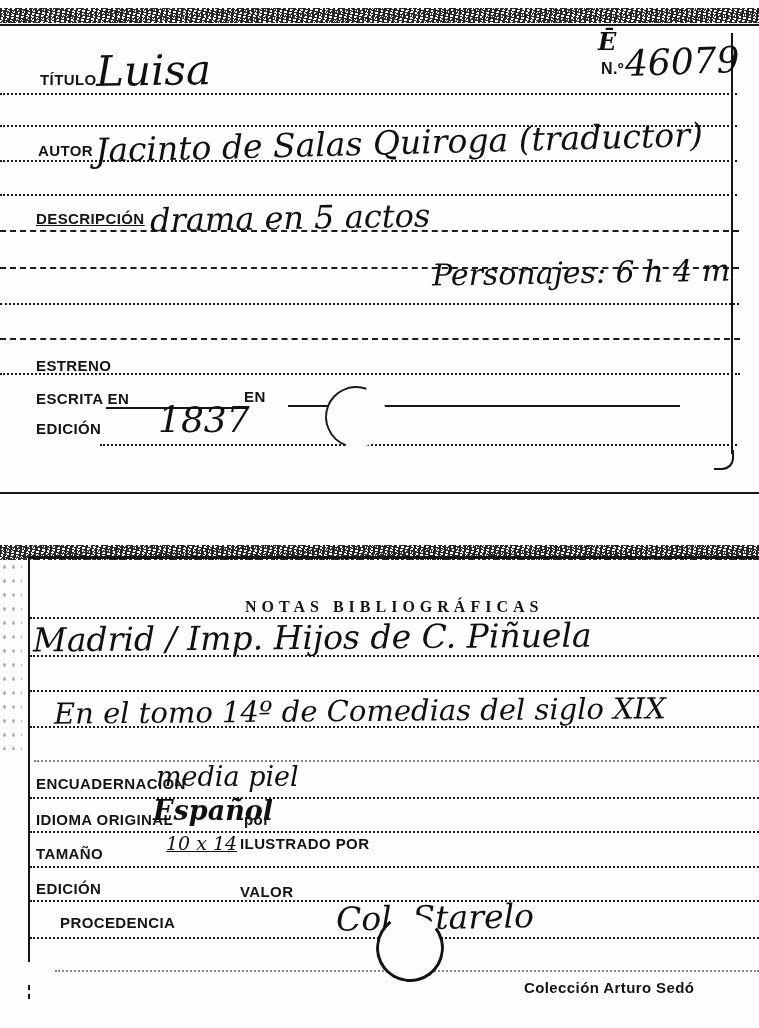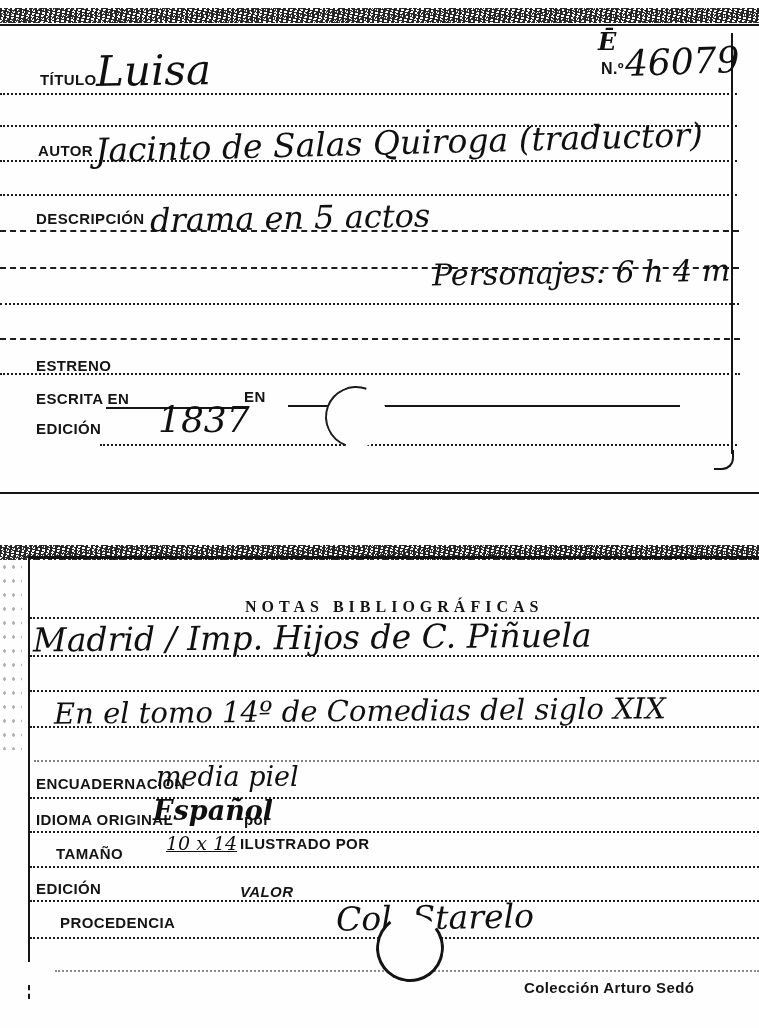--- a/index.html
+++ b/index.html
@@ -44,21 +44,21 @@
     <div class="rule-dash" style="top:267px;left:0;width:739px;"></div>
     <div class="rule-dot" style="top:303px;left:0;width:739px;"></div>
     <div class="rule-dash" style="top:338px;left:0;width:740px;"></div>
     <div class="rule-dot" style="top:373px;left:0;width:740px;"></div>
     <div class="rule-solid" style="top:407px;left:106px;width:140px;"></div>
     <div class="rule-solid" style="top:405px;left:288px;width:392px;"></div>
     <div class="rule-dot" style="top:444px;left:100px;width:637px;"></div>
 
     <div class="lbl" style="left:40px;top:72px;">TÍTULO</div>
     <div class="lbl" style="left:38px;top:143px;">AUTOR</div>
-    <div class="lbl" style="left:36px;top:211px;">DESCRIPCIÓN</div>
+    <div class="lbl" style="left:36px;top:211px;text-decoration:underline;">DESCRIPCIÓN</div>
     <div class="lbl" style="left:36px;top:358px;">ESTRENO</div>
     <div class="lbl" style="left:36px;top:391px;">ESCRITA EN</div>
     <div class="lbl" style="left:244px;top:389px;">EN</div>
     <div class="lbl" style="left:36px;top:421px;">EDICIÓN</div>
     <div class="lbl lbl-sm" style="left:601px;top:60px;">N.º</div>
 
     <div class="hand" style="left:598px;top:30px;font-size:24px;font-weight:700;">Ē</div>
     <div class="hand" style="left:625px;top:44px;font-size:36px;transform:rotate(-2deg);">46079</div>
     <div class="hand" style="left:96px;top:50px;font-size:42px;transform:rotate(-1deg);">Luisa</div>
     <div class="hand" style="left:95px;top:126px;font-size:33px;transform:rotate(-1.5deg);">Jacinto de Salas Quiroga (traductor)</div>
@@ -87,24 +87,24 @@
     <div class="rule-dot" style="top:831px;left:30px;width:729px;"></div>
     <div class="rule-dot" style="top:866px;left:30px;width:729px;"></div>
     <div class="rule-dot" style="top:900px;left:30px;width:729px;"></div>
     <div class="rule-dot" style="top:937px;left:30px;width:729px;"></div>
     <div class="rule-dot" style="top:970px;left:55px;width:704px;opacity:.5;"></div>
 
     <div class="lbl" style="left:245px;top:598px;font-size:16px;letter-spacing:5px;font-family:Liberation Serif, serif;">NOTAS BIBLIOGRÁFICAS</div>
     <div class="lbl" style="left:36px;top:776px;">ENCUADERNACIÓN</div>
     <div class="lbl" style="left:36px;top:812px;">IDIOMA ORIGINAL</div>
     <div class="lbl" style="left:244px;top:812px;">por</div>
-    <div class="lbl" style="left:36px;top:846px;margin-left:20px;">TAMAÑO</div>
+    <div class="lbl" style="left:36px;top:846px;">TAMAÑO</div>
     <div class="lbl" style="left:240px;top:836px;">ILUSTRADO POR</div>
     <div class="lbl" style="left:36px;top:881px;">EDICIÓN</div>
-    <div class="lbl" style="left:240px;top:884px;font-style:italic;">VALOR</div>
+    <div class="lbl" style="left:240px;top:884px;">VALOR</div>
     <div class="lbl" style="left:36px;top:915px;margin-left:24px;">PROCEDENCIA</div>
     <div class="lbl" style="left:524px;top:980px;font-size:15px;">Colección Arturo Sedó</div>
 
     <div class="hand" style="left:33px;top:621px;font-size:33px;transform:rotate(-.5deg);">Madrid / Imp. Hijos de C. Piñuela</div>
     <div class="hand" style="left:54px;top:697px;font-size:29px;transform:rotate(-.5deg);">En el tomo 14º de Comedias del siglo XIX</div>
     <div class="hand" style="left:156px;top:763px;font-size:27px;">media piel</div>
     <div class="hand" style="left:153px;top:797px;font-size:27px;font-weight:bold;">Español</div>
     <div class="hand" style="left:166px;top:834px;font-size:19px;text-decoration:underline;">10 x 14</div>
     <div class="hand" style="left:336px;top:901px;font-size:33px;transform:rotate(-1deg);">Col. Starelo</div>
 

